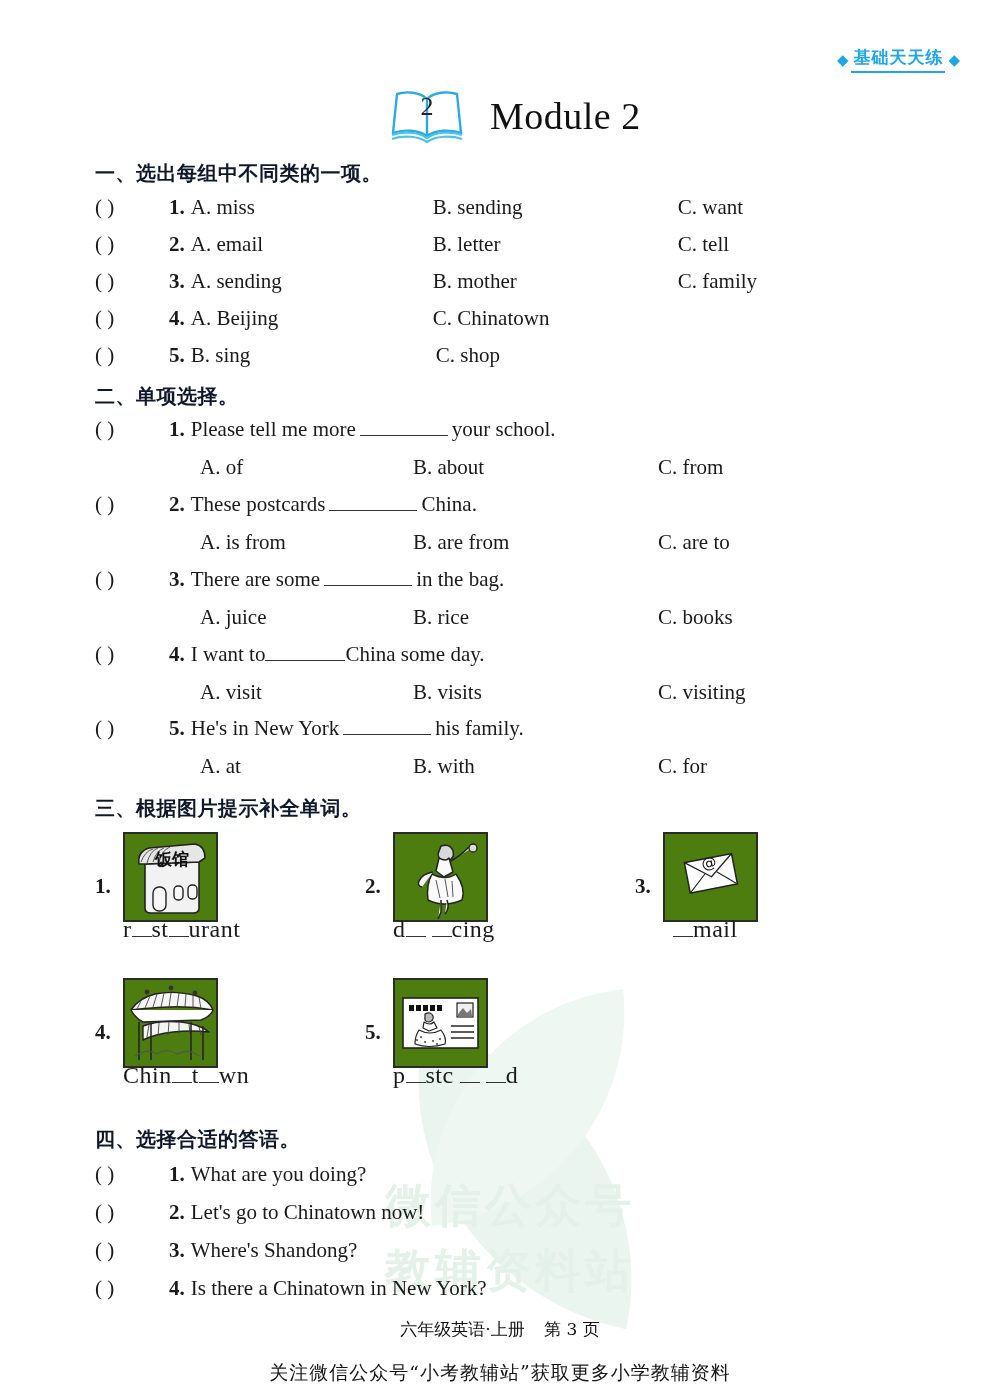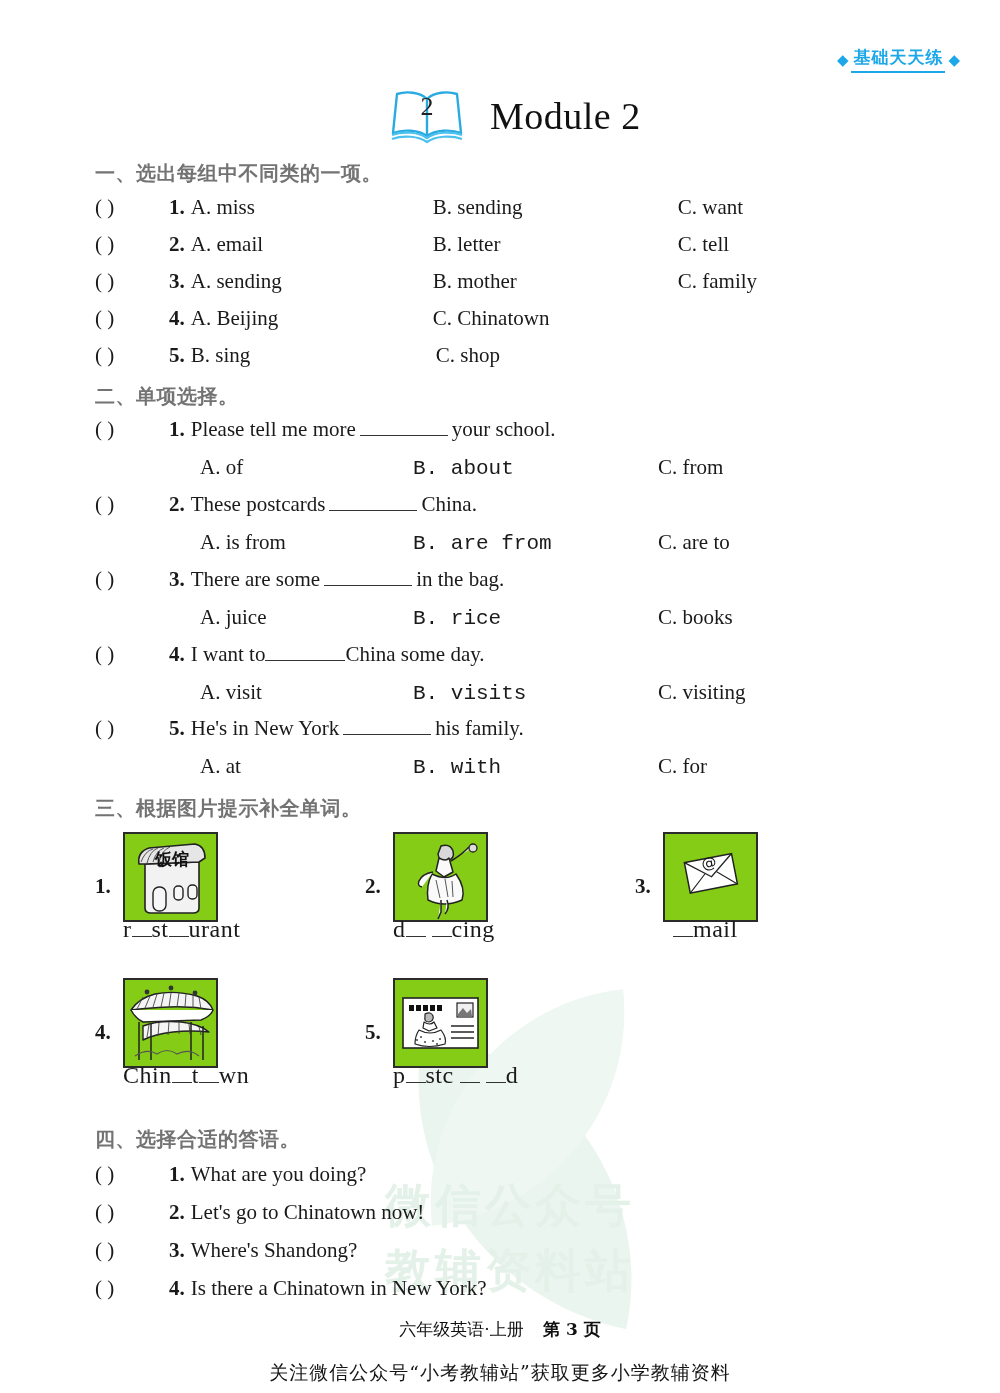--- a/index.html
+++ b/index.html
@@ -97,21 +97,21 @@
   .module-label {
     font-size: 38px;
     letter-spacing: .5px;
     color: #111;
   }
 
   
   .sec-head {
     position: absolute;
     left: 95px;
-    color: #737373;
+    color: #0f172a;
     font-family: "DejaVu Sans", sans-serif;
     font-weight: bold;
     font-size: 20px;
     letter-spacing: .5px;
     z-index: 2;
     white-space: nowrap;
   }
 
   
   .q-row {
@@ -145,21 +145,21 @@
     left: 95px;
     width: 860px;
     display: flex;
     align-items: baseline;
     font-size: 21px;
     z-index: 2;
     white-space: nowrap;
   }
   .choice-row .pad { width: 105px; flex: none; }
   .choice-row .c-a { width: 213px; flex: none; }
-  .choice-row .c-b { width: 245px; flex: none; font-family: Liberation Mono, monospace; }
+  .choice-row .c-b { width: 245px; flex: none; }
 
   .stem { display: inline-block; }
   .blank {
     display: inline-block;
     border-bottom: 1.6px solid #333;
     vertical-align: baseline;
     margin: 0 4px;
     height: 17px;
   }
 
@@ -172,21 +172,21 @@
     position: absolute;
     left: 0; top: 42px;
     font-size: 21px;
     font-weight: bold;
   }
   .pic-box {
     position: absolute;
     left: 28px; top: 0;
     width: 95px; height: 90px;
     border: 2px solid #2b2b2b;
-    background: #84cc16;
+    background: #4d7c0f;
     box-sizing: border-box;
     overflow: hidden;
   }
   .pic-box svg { display: block; }
   .pic-word {
     position: absolute;
     top: 84px;
     font-size: 24px;
     letter-spacing: .5px;
     white-space: nowrap;
@@ -203,21 +203,21 @@
   .footer {
     position: absolute;
     left: 0; right: 0;
     top: 1318px;
     text-align: center;
     font-size: 17px;
     font-family: "DejaVu Serif", serif;
     color: #111;
     z-index: 2;
   }
-  .footer .page-no { font-weight: bold; margin-left: 14px; }
+  .footer .page-no { font-weight: normal; margin-left: 14px; }
   .promo {
     position: absolute;
     left: 0; right: 0;
     top: 1360px;
     text-align: center;
     font-size: 19px;
     font-family: "DejaVu Serif", serif;
     color: #151515;
     letter-spacing: 1px;
     z-index: 2;

